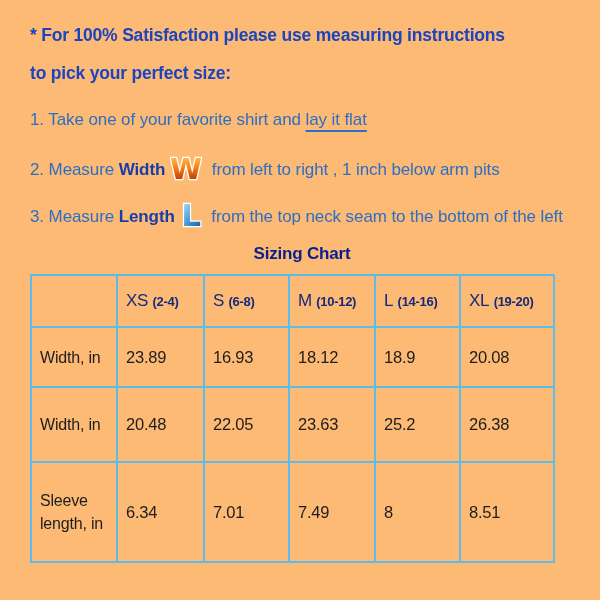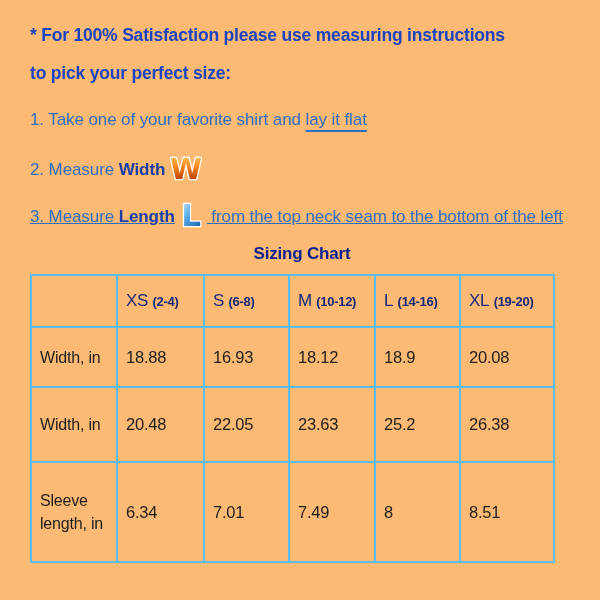--- a/index.html
+++ b/index.html
@@ -10,21 +10,21 @@
   }
   .intro {
     color: #1b44c0; font-weight: bold; font-size: 17.5px;
     line-height: 38px; letter-spacing: -0.2px;
   }
   .step {
     color: #2d6ec5; font-size: 17px; letter-spacing: -0.1px;
   }
   .step-1 { margin-top: 15px; line-height: 26px; }
   .step-2 { margin-top: 15px; line-height: 26px; }
-  .step-3 { margin-top: 9px; line-height: 33px; text-decoration: underline; }
+  .step-3 { margin-top: 9px; line-height: 33px; }
   .term { color: #173da8; font-weight: bold; }
   .underlined {
     text-decoration: underline;
     text-decoration-thickness: 2px;
     text-underline-offset: 5px;
   }
   .letter-icon { vertical-align: -11px; margin: 0 5px; }
   .chart-heading {
     margin: 10px 0 0 0; color: #0a1f8f; font-size: 17px;
     font-weight: bold; letter-spacing: -0.2px; line-height: 22px; text-align: center;
@@ -60,21 +60,21 @@
 
   <div class="step step-2"><span>2. Measure </span><span class="term">Width</span><svg class="letter-icon" width="32" height="38" viewBox="0 0 32 38">
         <defs>
           <linearGradient id="wgrad" x1="0" y1="0" x2="0" y2="1">
             <stop offset="0" stop-color="#ffd96e"></stop>
             <stop offset="0.45" stop-color="#f8821a"></stop>
             <stop offset="1" stop-color="#9c1c00"></stop>
           </linearGradient>
         </defs>
         <text x="16" y="31" text-anchor="middle" font-family="DejaVu Sans, sans-serif" font-weight="bold" font-size="29" fill="url(#wgrad)" stroke="#ffffff" stroke-width="2.4" paint-order="stroke">W</text>
-      </svg></div>
+      </svg><span> from left to right , 1 inch below arm pits</span></div>
 
   <div class="step step-3"><span>3. Measure </span><span class="term">Length</span><svg class="letter-icon" width="22" height="38" viewBox="0 0 22 38">
         <defs>
           <linearGradient id="lgrad" x1="0" y1="0" x2="0.6" y2="1">
             <stop offset="0" stop-color="#d6eeff"></stop>
             <stop offset="0.5" stop-color="#5fb0e8"></stop>
             <stop offset="1" stop-color="#1668b5"></stop>
           </linearGradient>
         </defs>
         <text x="11" y="31" text-anchor="middle" font-family="DejaVu Sans, sans-serif" font-weight="bold" font-size="31" fill="url(#lgrad)" stroke="#ffffff" stroke-width="2.4" paint-order="stroke">L</text>
@@ -95,21 +95,21 @@
       <tr class="header-row">
         <th></th>
         <th><span class="size-label">XS</span> <span class="size-range">(2-4)</span></th>
         <th><span class="size-label">S</span> <span class="size-range">(6-8)</span></th>
         <th><span class="size-label">M</span> <span class="size-range">(10-12)</span></th>
         <th><span class="size-label">L</span> <span class="size-range">(14-16)</span></th>
         <th><span class="size-label">XL</span> <span class="size-range">(19-20)</span></th>
       </tr>
       <tr class="row-width">
         <td class="row-label">Width, in</td>
-        <td class="value-cell">18.88</td>
+        <td class="value-cell">23.89</td>
         <td class="value-cell">16.93</td>
         <td class="value-cell">18.12</td>
         <td class="value-cell">18.9</td>
         <td class="value-cell">20.08</td>
       </tr>
       <tr class="row-length">
         <td class="row-label">Width, in</td>
         <td class="value-cell">20.48</td>
         <td class="value-cell">22.05</td>
         <td class="value-cell">23.63</td>

